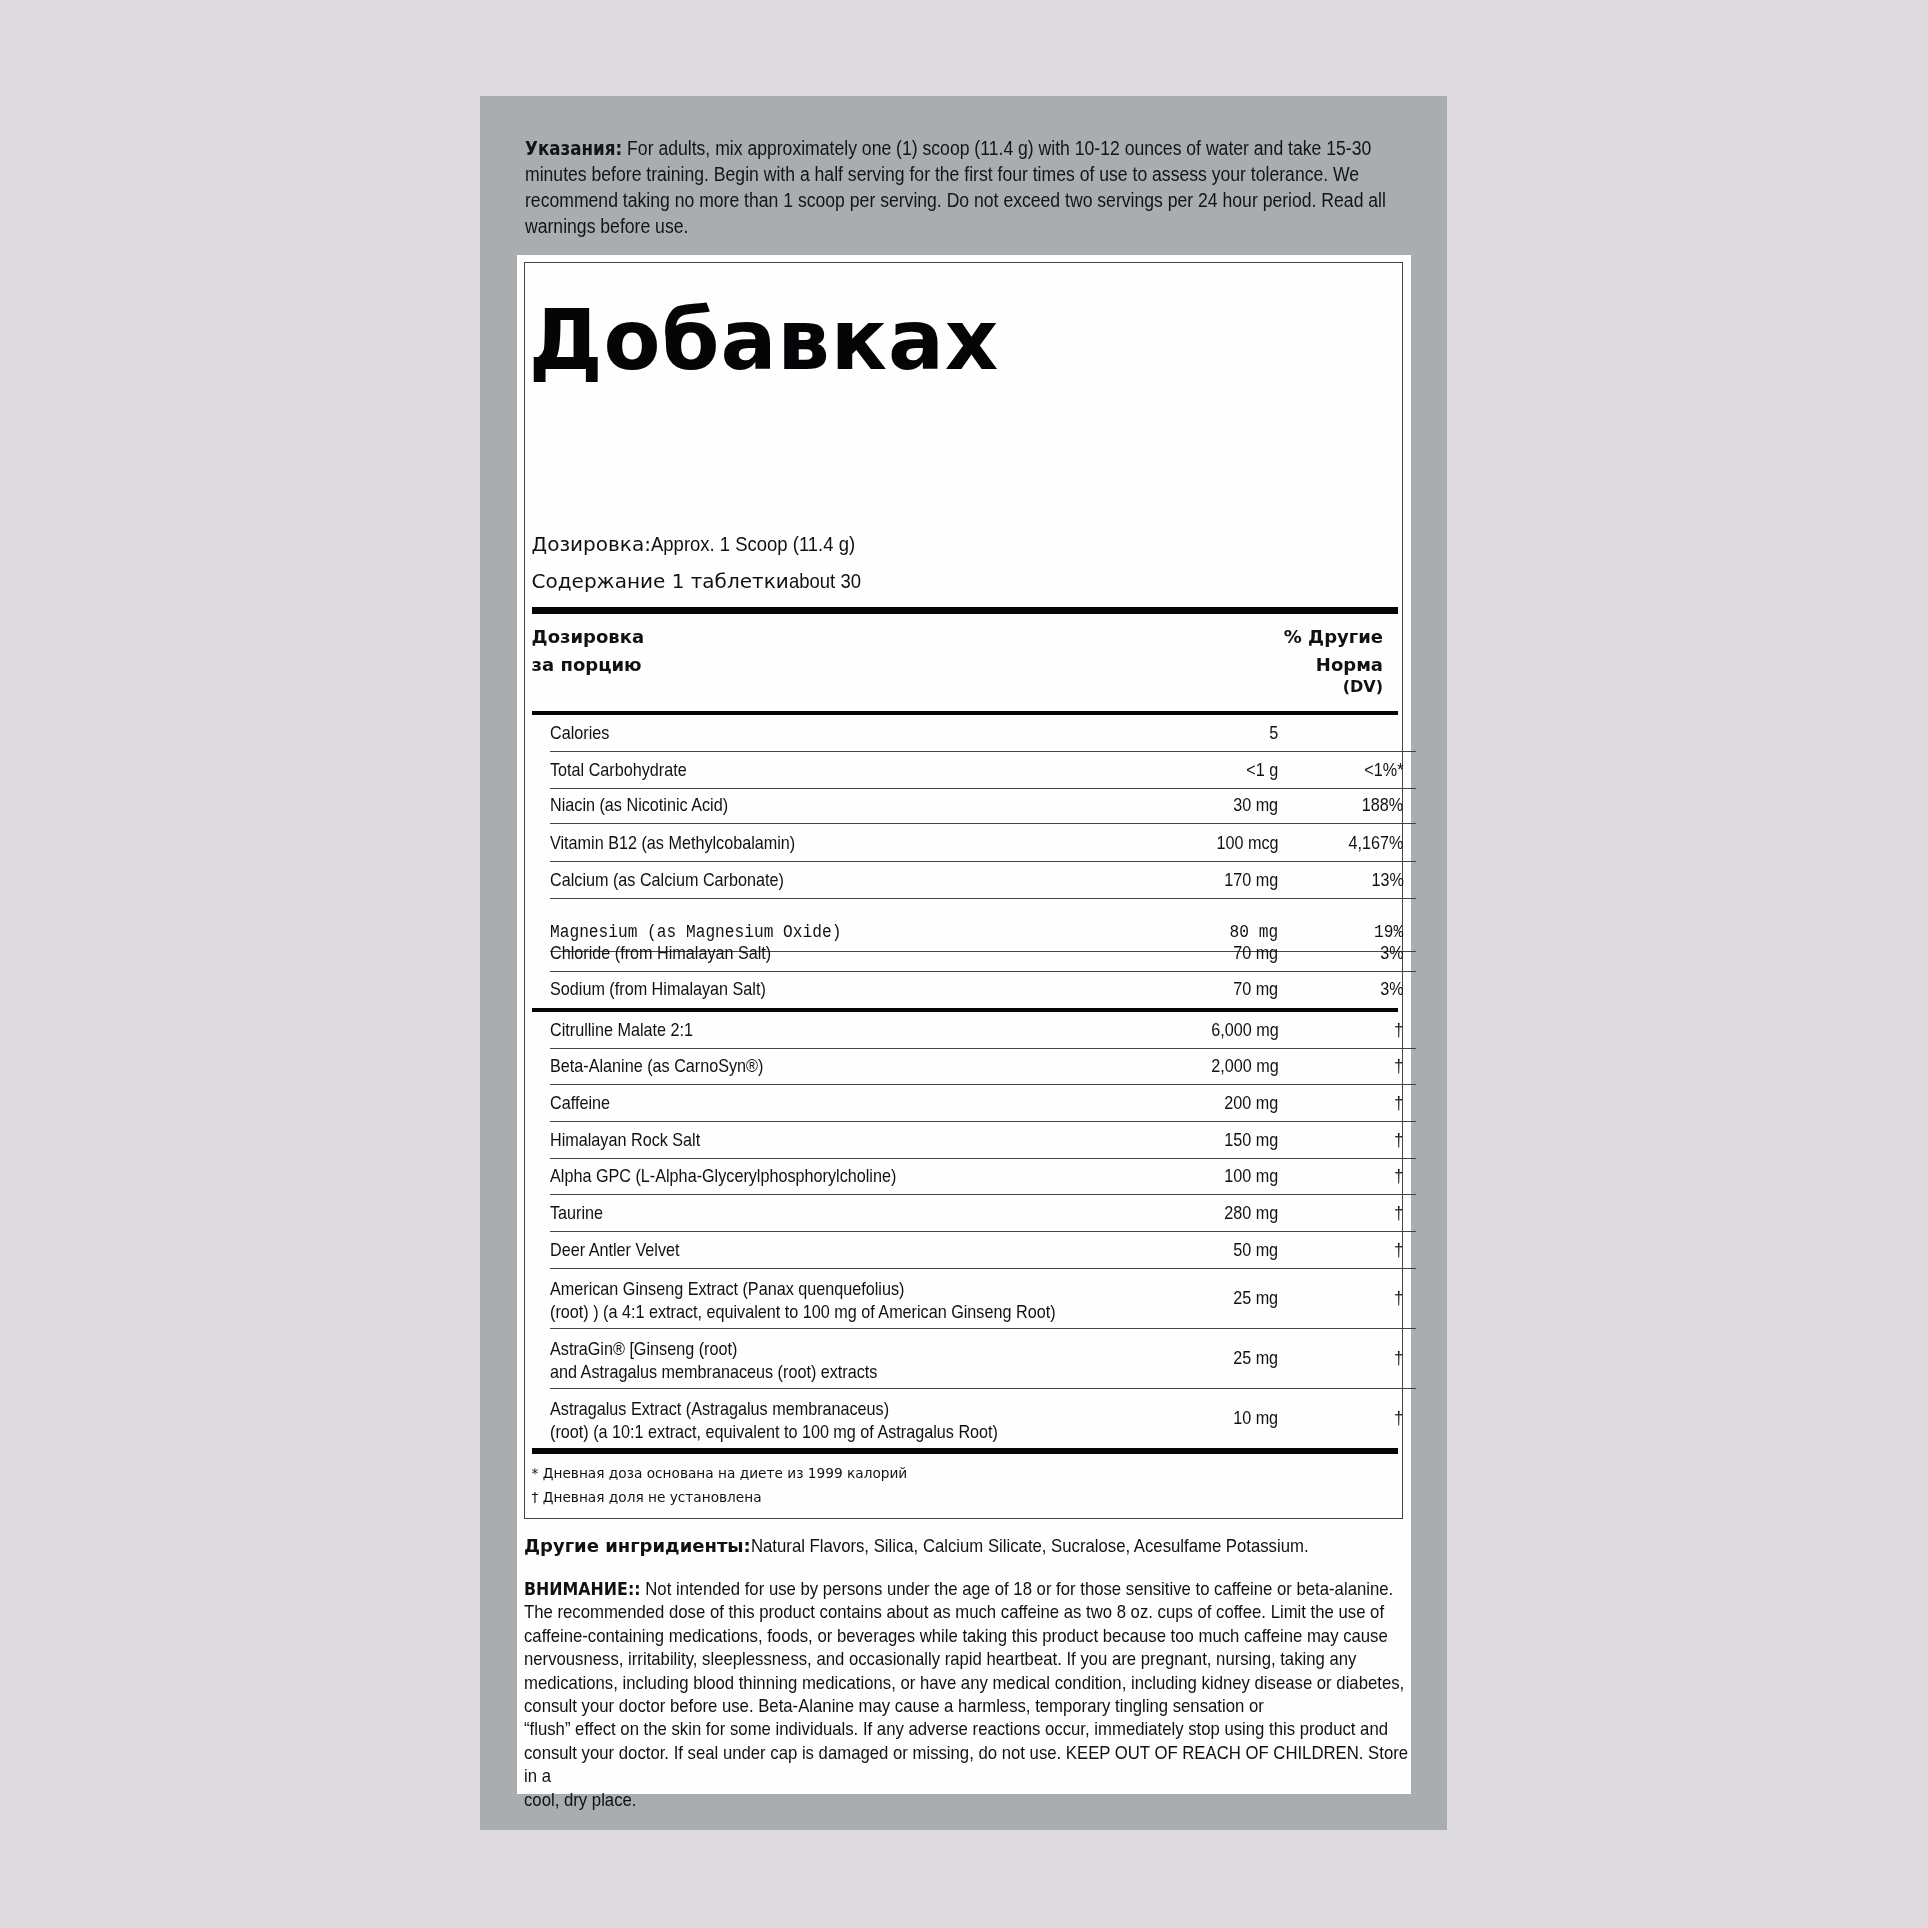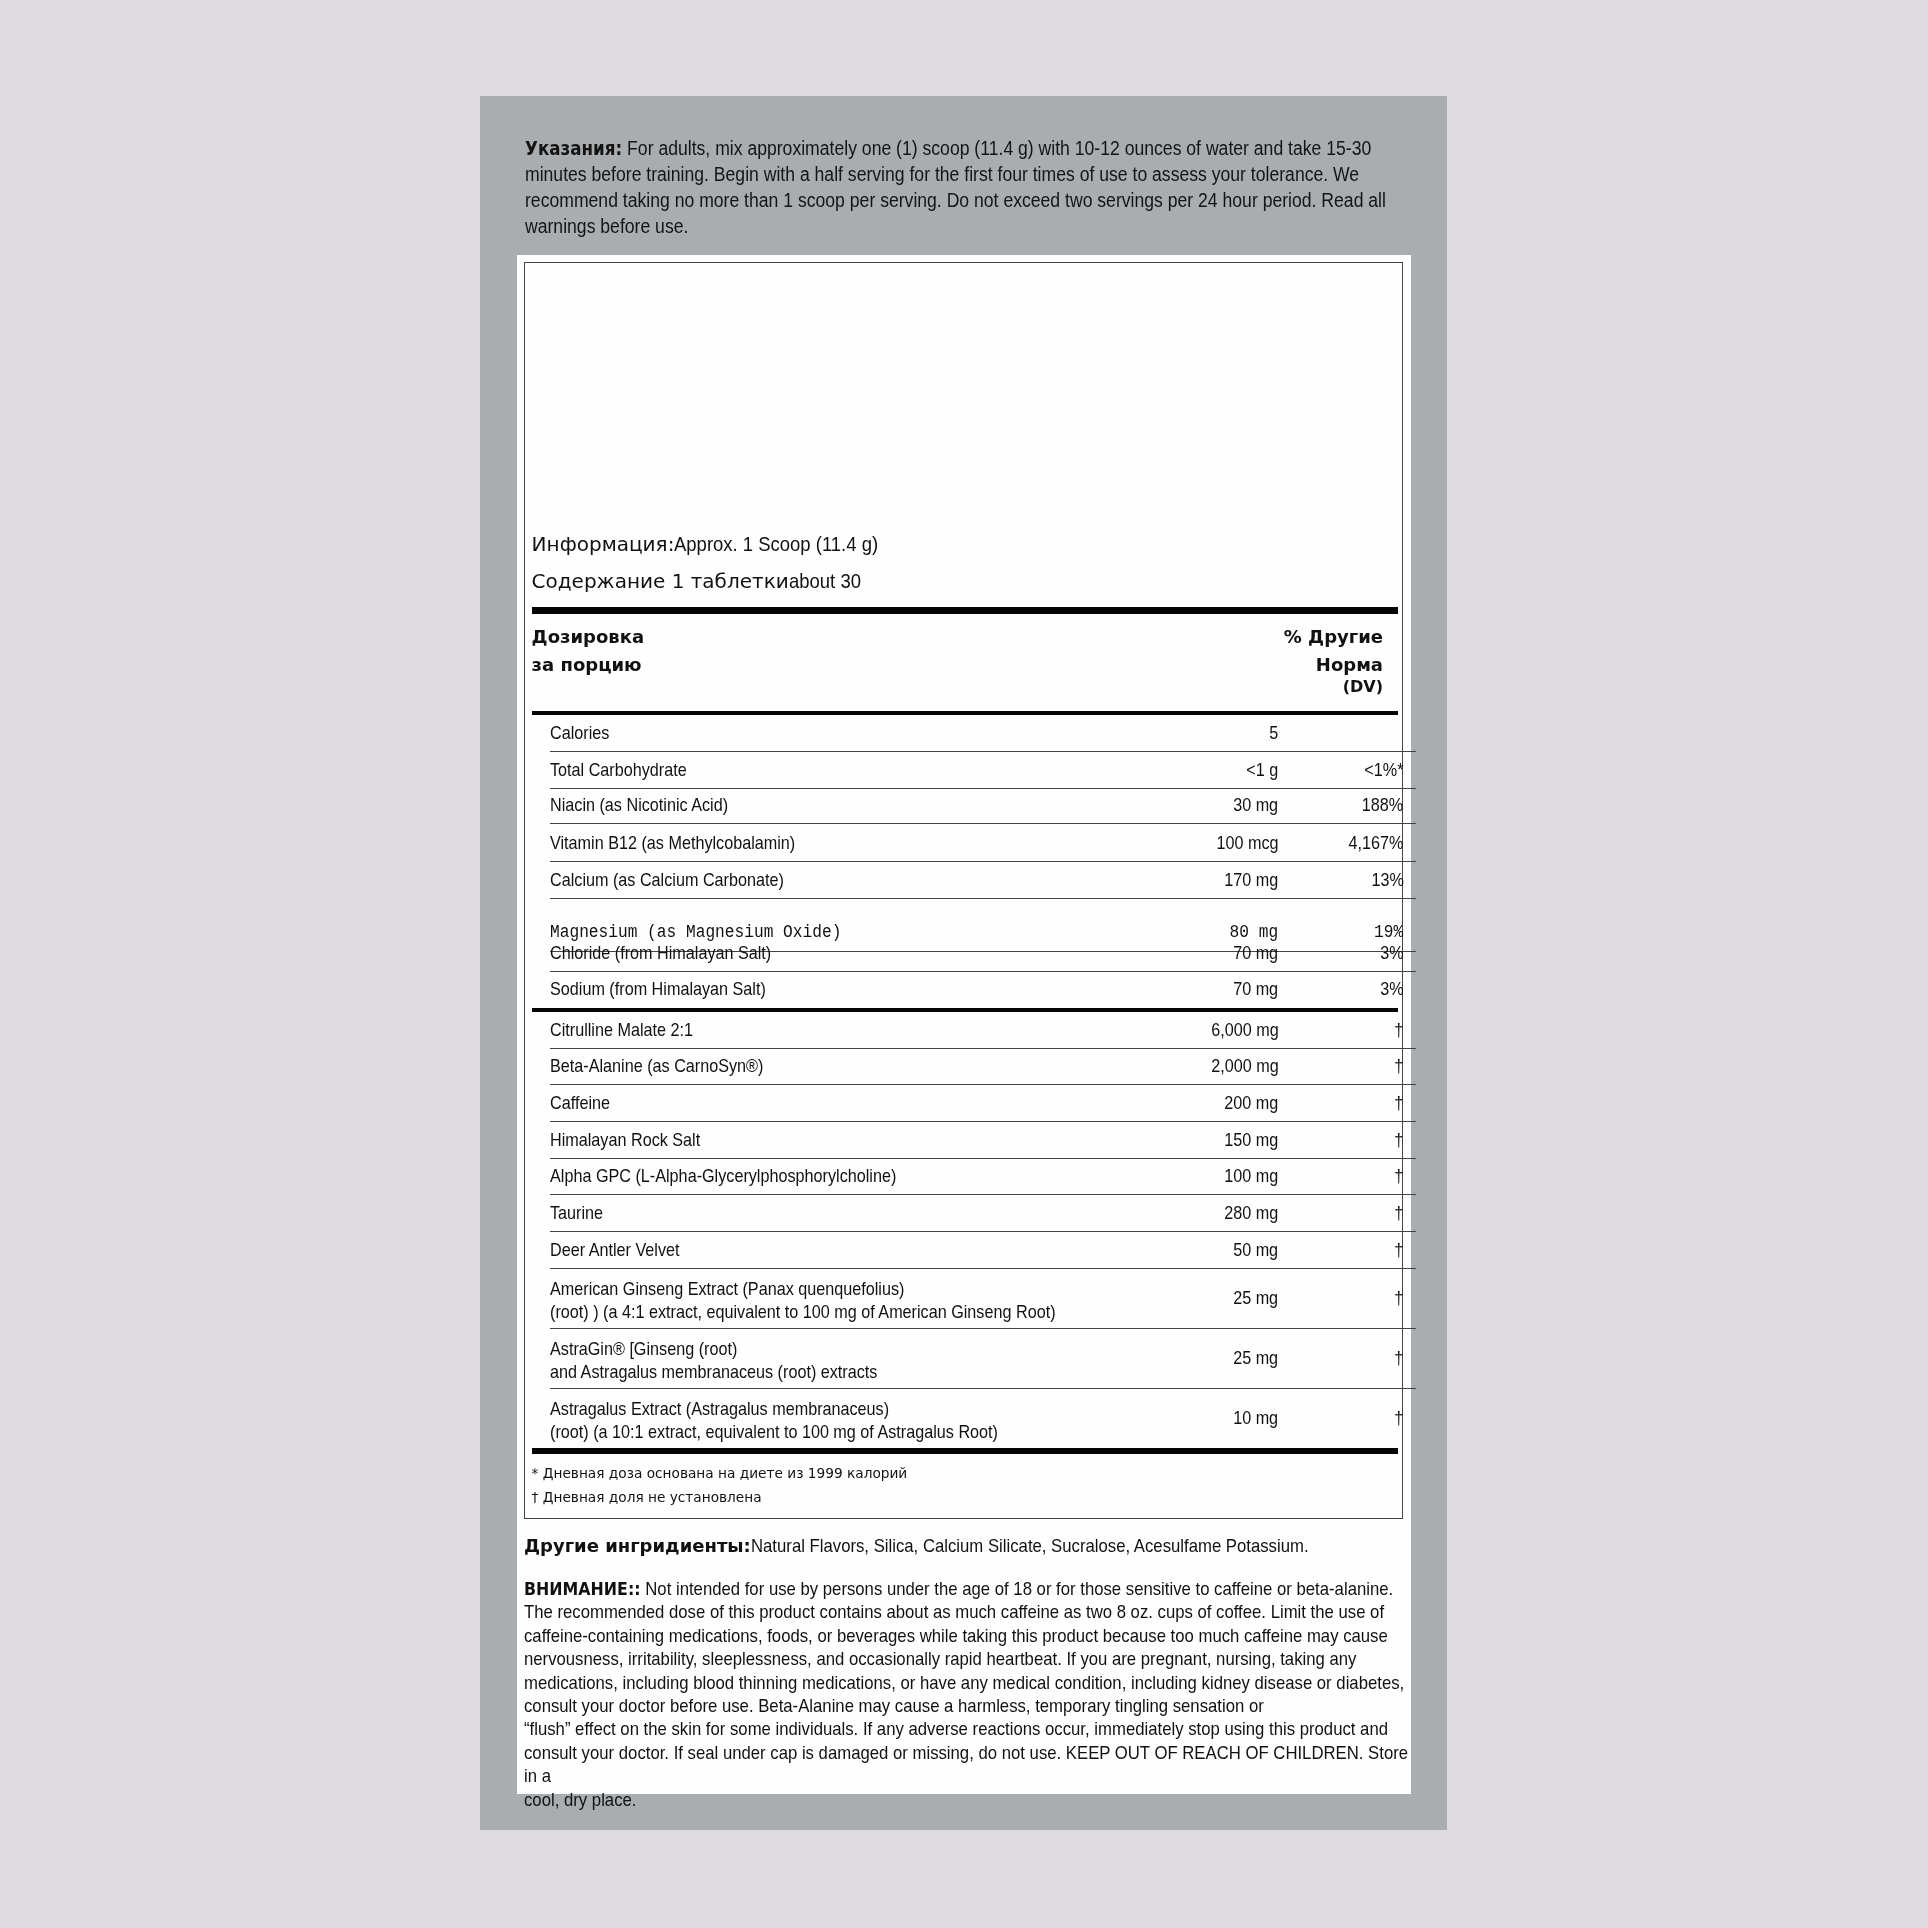--- a/index.html
+++ b/index.html
@@ -37,23 +37,24 @@
 <body>
 
 <div class="panel"></div>
 
 <div class="directions"><b>Указания:</b><span> For adults, mix approximately one (1) scoop (11.4 g) with 10-12 ounces of water and take 15-30 minutes before training. Begin with a half serving for the first four times of use to assess your tolerance. We recommend taking no more than 1 scoop per serving. Do not exceed two servings per 24 hour period. Read all warnings before use.</span></div>
 
 <div class="white"></div>
 
 <div class="facts">
   <div class="title">
+    <div>Добавках</div>
   </div>
 
-  <div class="serv" style="top:269px;"><span class="ru">Информация:</span><span class="en"> Approx. 1 Scoop (11.4 g)</span></div>
+  <div class="serv" style="top:269px;"><span class="ru">Дозировка:</span><span class="en"> Approx. 1 Scoop (11.4 g)</span></div>
   <div class="serv" style="top:306px;"><span class="ru">Содержание 1 таблетки</span><span class="en"> about 30</span></div>
 
   <div class="bar" style="top:344px;height:6.6px;"></div>
 
   <div class="hdr" style="left:6.6px;top:360px;">
     <div>Дозировка</div>
     <div>за порцию</div>
   </div>
   <div class="hdr" style="right:19px;top:360px;text-align:right;">
     <div>% Другие</div>

